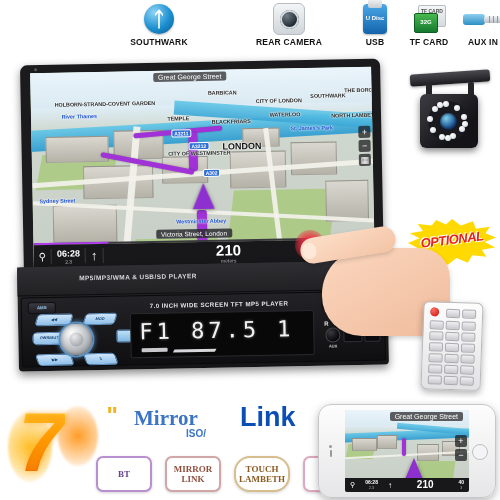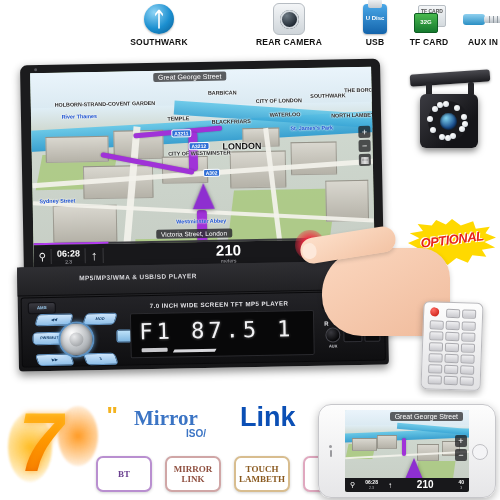--- a/index.html
+++ b/index.html
@@ -267,21 +267,21 @@
   .m-iso{position:absolute;left:56px;top:28px;font-size:10px;font-weight:bold;color:#3b74c4;}
   .m-android{position:absolute;left:84px;top:24px;font-size:27px;font-weight:bold;color:#0b4fb5;}
   .badges{position:absolute;left:52px;top:58px;width:300px;height:40px;display:flex;gap:13px;margin-left:44px;}
   .badge{width:52px;height:32px;border-radius:7px;background:#fff;
     border:2px solid #c9a6d8;display:flex;flex-direction:column;align-items:center;
     justify-content:center;box-shadow:0 1px 3px rgba(0,0,0,.18);}
   .badge span{font-family:"Liberation Serif",serif;font-weight:bold;font-size:9px;
     line-height:10px;text-align:center;}
   .b1{border-color:#b98fd0;} .b1 span{color:#6a3f8f;}
   .b2{border-color:#d0a6a6;} .b2 span{color:#8f4f3f;}
-  .b3{border-color:#d8bd8f;} .b3 span{color:#8a5a20;}
+  .b3{border-color:#d8bd8f;border-radius:16px;} .b3 span{color:#8a5a20;}
   .b4{border-color:#9fcf9f;} .b4 span{color:#2f6f3f;}
   .b5{border-color:#e0a8bf;} .b5 span{color:#a03a5f;}
 
   .phone{position:absolute;left:318px;top:6px;width:176px;height:92px;
     background:linear-gradient(#fdfdfd,#e6e6e8);border-radius:13px;border:1px solid #c7c7cb;
     box-shadow:0 3px 8px rgba(0,0,0,.28);}
   .phone .pscr{position:absolute;left:26px;top:5px;right:26px;bottom:5px;background:#cfe3c0;
     border-radius:2px;overflow:hidden;}
   .phone .home{position:absolute;right:7px;top:50%;width:14px;height:14px;margin-top:-7px;
     border-radius:50%;border:1px solid #c0c0c4;background:#f4f4f6;}

